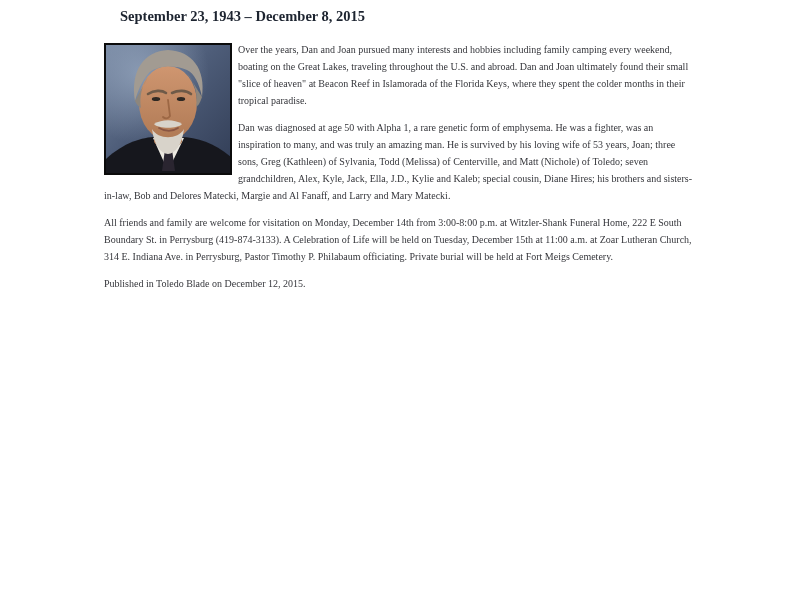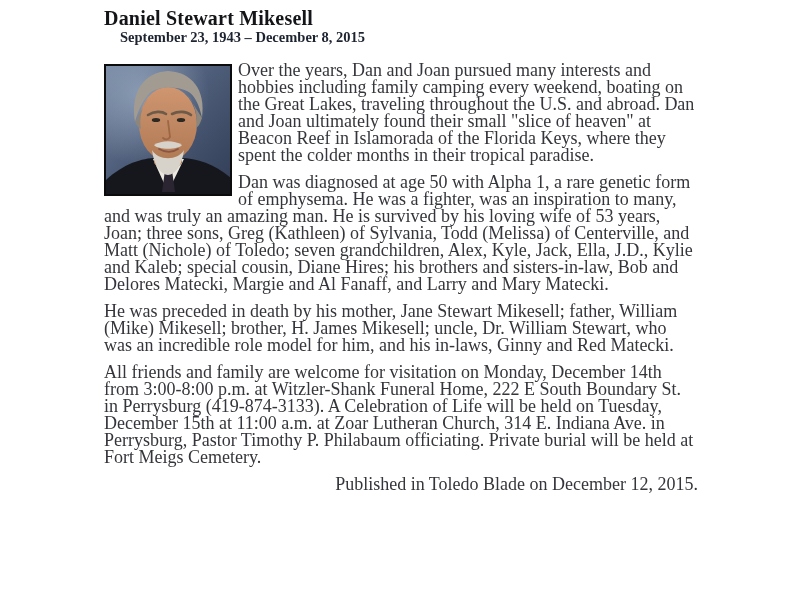--- a/index.html
+++ b/index.html
@@ -35,33 +35,32 @@
     float: left;
     width: 124px;
     height: 128px;
     border: 2px solid #0b0b0b;
     margin: 2px 6px 6px 0;
     background: #4e5d79;
     overflow: hidden;
   }
   .photo-frame svg { display: block; }
   .doc p {
-    font-size: 18px;
+    font-size: 10px;
     line-height: 17px;
     margin: 0 0 10px 0;
     text-align: left;
   }
-  .doc p:last-child { margin-bottom: 0; text-align: right; }
+  .doc p:last-child { margin-bottom: 0; }
 </style>
 </head>
 <body>
 
 <div class="doc">
 
-  <h1 class="doc-title">Daniel Stewart Mikesell</h1>
 
   <div class="doc-dates">September 23, 1943 – December 8, 2015</div>
 
   <div class="photo-frame">
     <svg width="124" height="128" viewBox="0 0 124 128">
       <defs>
         <linearGradient id="bgGrad" x1="0" y1="0" x2="1" y2="1">
           <stop offset="0" stop-color="#7b8ca6"></stop>
           <stop offset="0.45" stop-color="#4e5d79"></stop>
           <stop offset="1" stop-color="#2c374f"></stop>
@@ -105,17 +104,16 @@
       <path d="M48,79 C56,74 68,74 76,79 C72,84 52,84 48,79 Z" fill="#d8d3ca"></path>
 
       <path d="M53,83 C60,87 66,87 72,83" stroke="#8a5643" stroke-width="1.8" fill="none" stroke-linecap="round"></path>
 
       <path d="M46,84 C48,100 55,109 62,109 C69,109 76,100 78,84 C72,95 52,95 46,84 Z" fill="#d8d3ca"></path>
     </svg>
   </div>
 
   <p>Over the years, Dan and Joan pursued many interests and hobbies including family camping every weekend, boating on the Great Lakes, traveling throughout the U.S. and abroad. Dan and Joan ultimately found their small "slice of heaven" at Beacon Reef in Islamorada of the Florida Keys, where they spent the colder months in their tropical paradise.</p>
   <p>Dan was diagnosed at age 50 with Alpha 1, a rare genetic form of emphysema. He was a fighter, was an inspiration to many, and was truly an amazing man. He is survived by his loving wife of 53 years, Joan; three sons, Greg (Kathleen) of Sylvania, Todd (Melissa) of Centerville, and Matt (Nichole) of Toledo; seven grandchildren, Alex, Kyle, Jack, Ella, J.D., Kylie and Kaleb; special cousin, Diane Hires; his brothers and sisters-in-law, Bob and Delores Matecki, Margie and Al Fanaff, and Larry and Mary Matecki.</p>
-  <p>He was preceded in death by his mother, Jane Stewart Mikesell; father, William (Mike) Mikesell; brother, H. James Mikesell; uncle, Dr. William Stewart, who was an incredible role model for him, and his in-laws, Ginny and Red Matecki.</p>
   <p>All friends and family are welcome for visitation on Monday, December 14th from 3:00-8:00 p.m. at Witzler-Shank Funeral Home, 222 E South Boundary St. in Perrysburg (419-874-3133). A Celebration of Life will be held on Tuesday, December 15th at 11:00 a.m. at Zoar Lutheran Church, 314 E. Indiana Ave. in Perrysburg, Pastor Timothy P. Philabaum officiating. Private burial will be held at Fort Meigs Cemetery.</p>
   <p>Published in Toledo Blade on December 12, 2015.</p>
 
 </div>
 
 </body></html>

